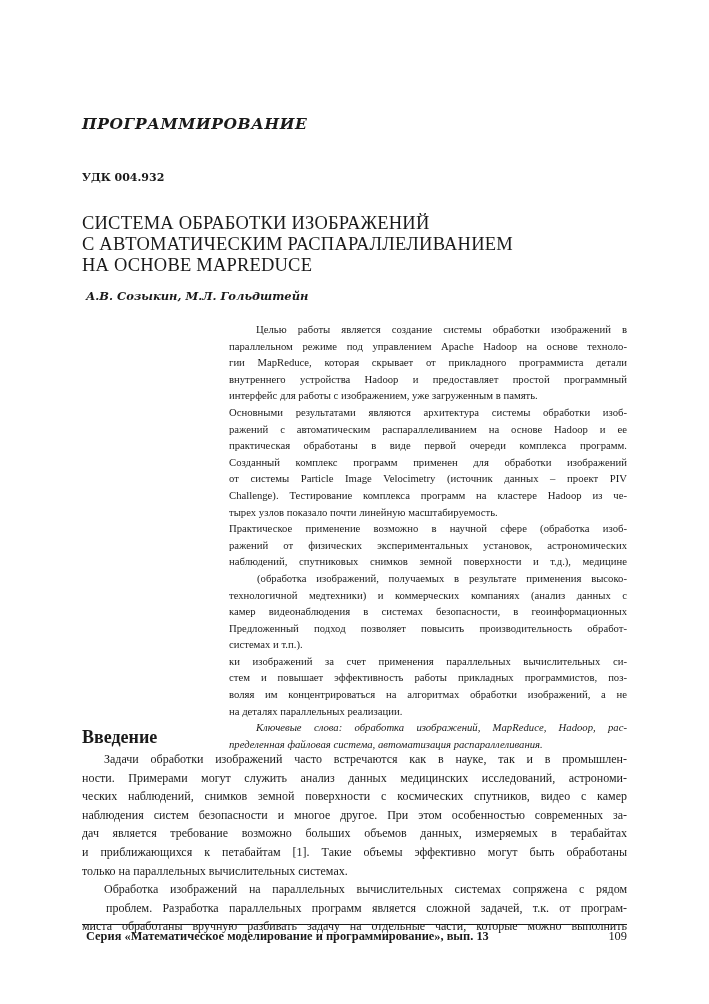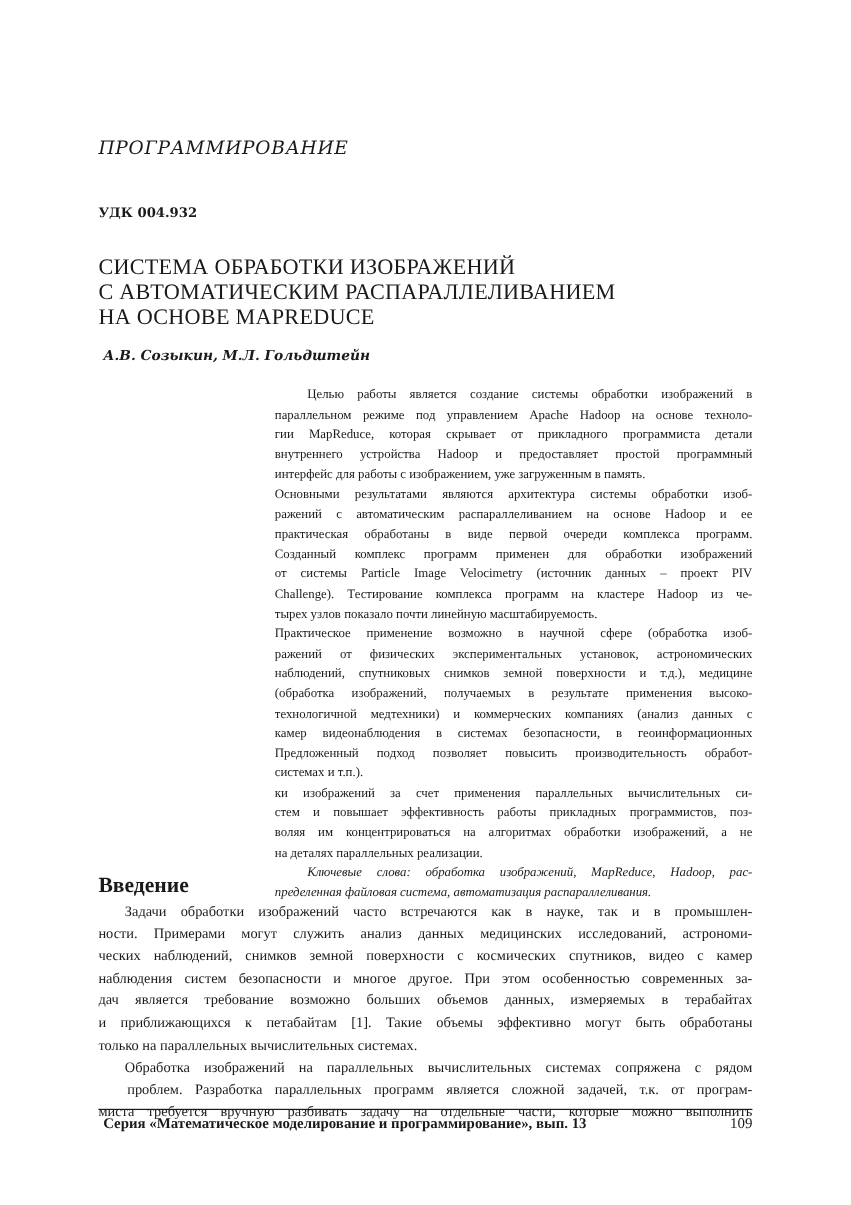--- a/index.html
+++ b/index.html
@@ -1,19 +1,19 @@
 <!DOCTYPE html>
 <html><head>
 <meta charset="utf-8">
 <style>
   html, body { margin: 0; padding: 0; background: #ffffff; }
   body { width: 709px; height: 1004px; position: relative; overflow: hidden;
          font-family: "DejaVu Serif", "Liberation Serif", serif; color: #1a1a1a; }
   .abs { position: absolute; white-space: nowrap; }
-  .section-label { left: 82px; top: 114px; font-size: 15.5px; font-weight: normal; font-style: italic; letter-spacing: 0.6px; }
+  .section-label { left: 82px; top: 114px; font-size: 15.5px; font-weight: bold; font-style: italic; letter-spacing: 0.6px; }
   .udk { left: 82px; top: 171px; font-size: 11px; font-weight: bold; }
   .title { left: 82px; top: 213px; font-size: 16.5px; line-height: 21px; letter-spacing: 0.2px; font-family: "Liberation Serif", serif; font-size: 18.5px; }
   .authors { left: 86px; top: 289px; font-size: 11.5px; font-weight: bold; font-style: italic; }
   .abstract { left: 229px; top: 321px; width: 398px; font-size: 10.7px; line-height: 16.6px; font-family: "Liberation Serif", serif; }
   .line { display: block; text-align: justify; text-align-last: justify; height: 16.6px; white-space: nowrap; overflow: visible; }
   .line.last { text-align-last: left; }
   .indent { padding-left: 27px; }
   .kw { font-style: italic; }
   .intro-heading { left: 82px; top: 727px; font-size: 16.5px; font-weight: bold; font-family: "Liberation Serif", serif; font-size: 18px; }
   .intro { left: 82px; top: 750px; width: 545px; font-size: 12px; line-height: 18.6px; font-family: "Liberation Serif", serif; }
@@ -47,21 +47,21 @@
   <span class="line" style="white-space: normal; overflow: hidden;">Основными результатами являются архитектура системы обработки изоб-</span>
   <span class="line" style="white-space: normal; overflow: hidden;">ражений с автоматическим распараллеливанием на основе Hadoop и ее</span>
   <span class="line" style="white-space: normal; overflow: hidden;">практическая обработаны в виде первой очереди комплекса программ.</span>
   <span class="line" style="white-space: normal; overflow: hidden;">Созданный комплекс программ применен для обработки изображений</span>
   <span class="line" style="white-space: normal; overflow: hidden;">от системы Particle Image Velocimetry (источник данных – проект PIV</span>
   <span class="line" style="white-space: normal; overflow: hidden;">Challenge). Тестирование комплекса программ на кластере Hadoop из че-</span>
   <span class="line last" style="white-space: normal; overflow: hidden;">тырех узлов показало почти линейную масштабируемость.</span>
   <span class="line" style="white-space: normal; overflow: hidden;">Практическое применение возможно в научной сфере (обработка изоб-</span>
   <span class="line" style="white-space: normal; overflow: hidden; font-family: Liberation Serif, serif;">ражений от физических экспериментальных установок, астрономических</span>
   <span class="line" style="white-space: normal; overflow: hidden;">наблюдений, спутниковых снимков земной поверхности и т.д.), медицине</span>
-  <span class="line" style="white-space: normal; overflow: hidden;">(обработка изображений, получаемых в результате применения высоко-</span>
+  <span class="line" style="white-space: normal; overflow: hidden; margin-left: 28px;">(обработка изображений, получаемых в результате применения высоко-</span>
   <span class="line" style="white-space: normal; overflow: hidden;">технологичной медтехники) и коммерческих компаниях (анализ данных с</span>
   <span class="line" style="white-space: normal; overflow: hidden;">камер видеонаблюдения в системах безопасности, в геоинформационных</span>
   <span class="line" style="white-space: normal; overflow: hidden;">Предложенный подход позволяет повысить производительность обработ-</span>
   <span class="line last" style="white-space: normal; overflow: hidden;">системах и т.п.).</span>
   <span class="line" style="white-space: normal; overflow: hidden;">ки изображений за счет применения параллельных вычислительных си-</span>
   <span class="line" style="white-space: normal; overflow: hidden;">стем и повышает эффективность работы прикладных программистов, поз-</span>
   <span class="line" style="white-space: normal; overflow: hidden;">воляя им концентрироваться на алгоритмах обработки изображений, а не</span>
   <span class="line last" style="white-space: normal; overflow: hidden;">на деталях параллельных реализации.</span>
   <span class="line indent kw" style="white-space: normal; overflow: hidden;">Ключевые слова: обработка изображений, MapReduce, Hadoop, рас-</span>
   <span class="line last kw" style="white-space: normal; overflow: hidden;">пределенная файловая система, автоматизация распараллеливания.</span>
@@ -72,20 +72,20 @@
 <div class="abs intro">
   <span class="line indent" style="white-space: normal; overflow: hidden;">Задачи обработки изображений часто встречаются как в науке, так и в промышлен-</span>
   <span class="line" style="white-space: normal; overflow: hidden;">ности. Примерами могут служить анализ данных медицинских исследований, астрономи-</span>
   <span class="line" style="white-space: normal; overflow: hidden;">ческих наблюдений, снимков земной поверхности с космических спутников, видео с камер</span>
   <span class="line" style="white-space: normal; overflow: hidden;">наблюдения систем безопасности и многое другое. При этом особенностью современных за-</span>
   <span class="line" style="white-space: normal; overflow: hidden;">дач является требование возможно больших объемов данных, измеряемых в терабайтах</span>
   <span class="line" style="white-space: normal; overflow: hidden;">и приближающихся к петабайтам [1]. Такие объемы эффективно могут быть обработаны</span>
   <span class="line last" style="white-space: normal; overflow: hidden;">только на параллельных вычислительных системах.</span>
   <span class="line indent" style="white-space: normal; overflow: hidden;">Обработка изображений на параллельных вычислительных системах сопряжена с рядом</span>
   <span class="line" style="white-space: normal; overflow: hidden; margin-left: 24px;">проблем. Разработка параллельных программ является сложной задачей, т.к. от програм-</span>
-  <span class="line" style="white-space: normal; overflow: hidden;">миста требуется вручную разбивать задачу на отдельные части, которые можно выполнить</span>
+  <span class="line" style="white-space: normal; overflow: hidden;">миста обработаны вручную разбивать задачу на отдельные части, которые можно выполнить</span>
 </div>
 
 <div class="abs footer-rule"></div>
 <div class="abs footer">
   <span class="footer-series">Серия «Математическое моделирование и программирование», вып. 13</span>
   <span class="footer-page">109</span>
 </div>
 
 </body></html>

